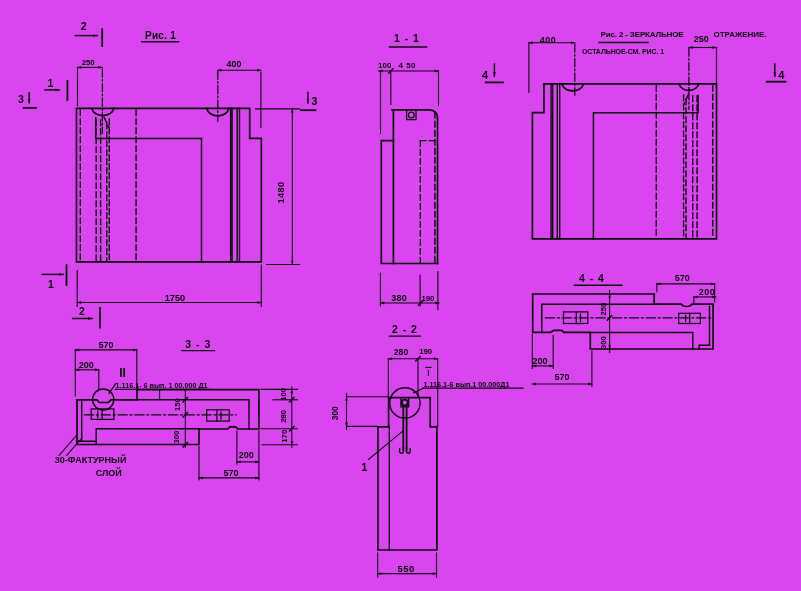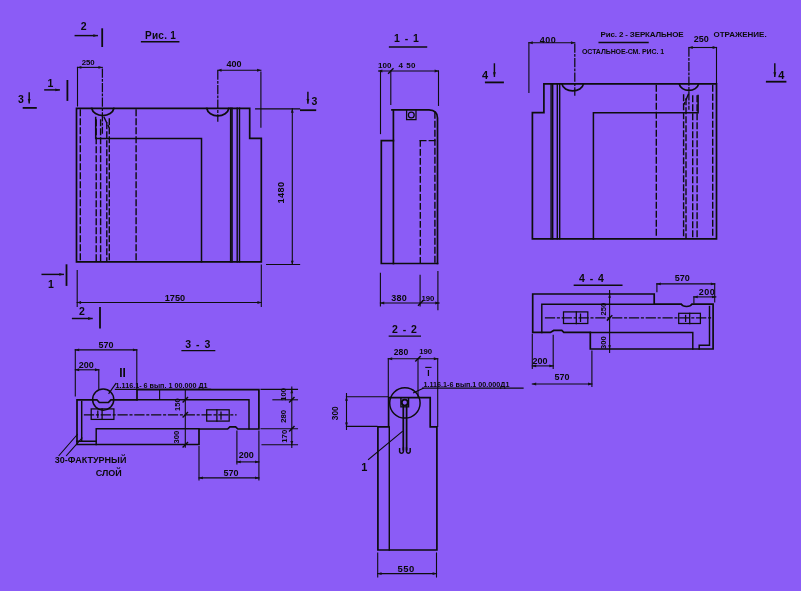--- a/index.html
+++ b/index.html
@@ -1,16 +1,16 @@
 <!DOCTYPE html>
 <html><head>
 <meta charset="utf-8">
 <style>
 html,body{margin:0;padding:0;background:#fff;}
-#pg{width:801px;height:591px;position:relative;background:#8b5cf6;overflow:hidden;}
+#pg{width:801px;height:591px;position:relative;background:#d946ef;overflow:hidden;}
 svg{position:absolute;left:0;top:0;}
 text{font-family:"Liberation Sans",sans-serif;fill:#0a0a0a;font-weight:bold;}
 </style>
 </head>
 <body>
 <div id="pg">
 <svg width="801" height="591" viewBox="0 0 801 591">
 <defs>
 <marker id="a" viewBox="0 0 10 10" refX="9.2" refY="5" markerWidth="8.5" markerHeight="4.2" orient="auto-start-reverse" markerUnits="userSpaceOnUse">
 <path d="M0,1.6 L10,5 L0,8.4 z" fill="#131313"></path>

